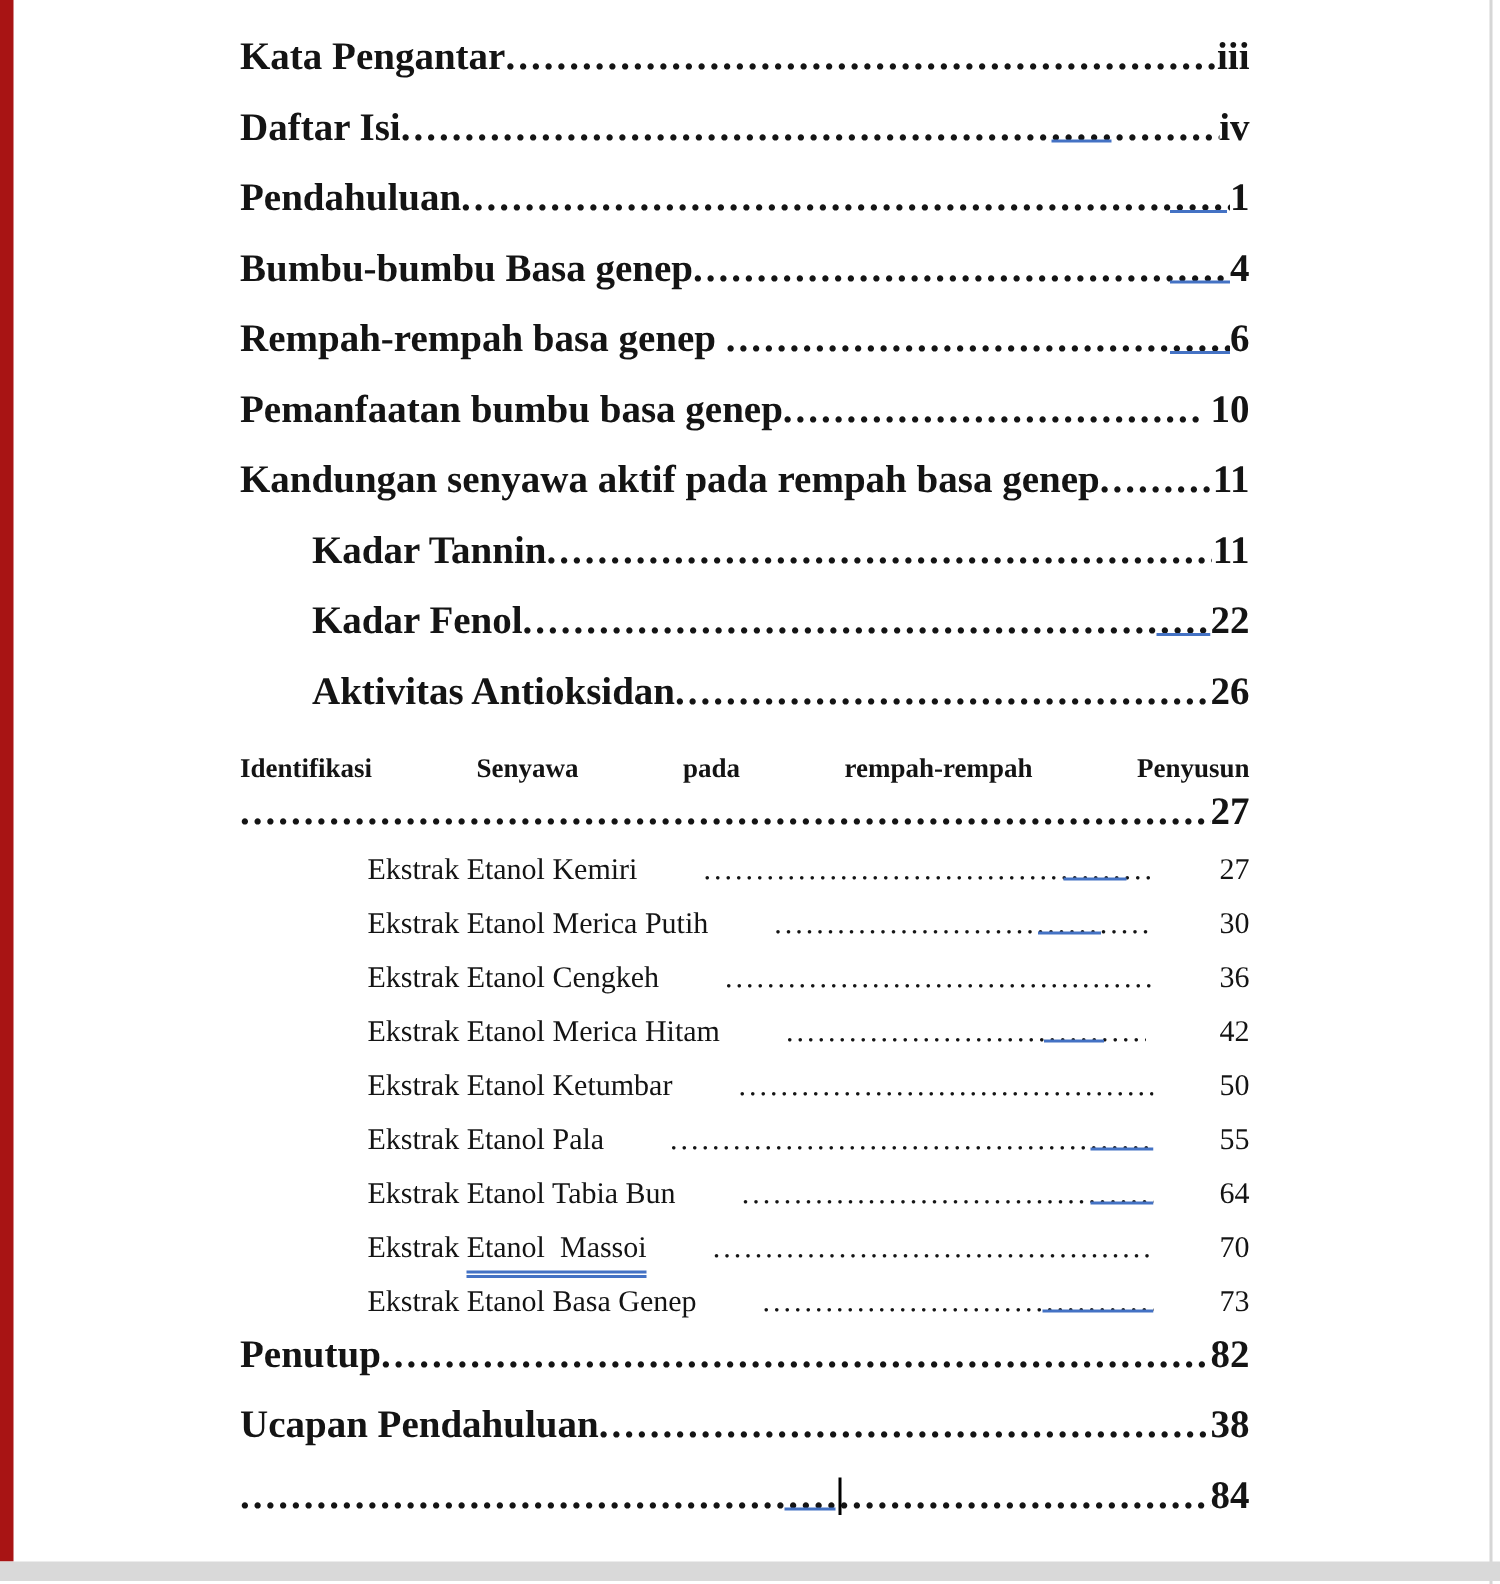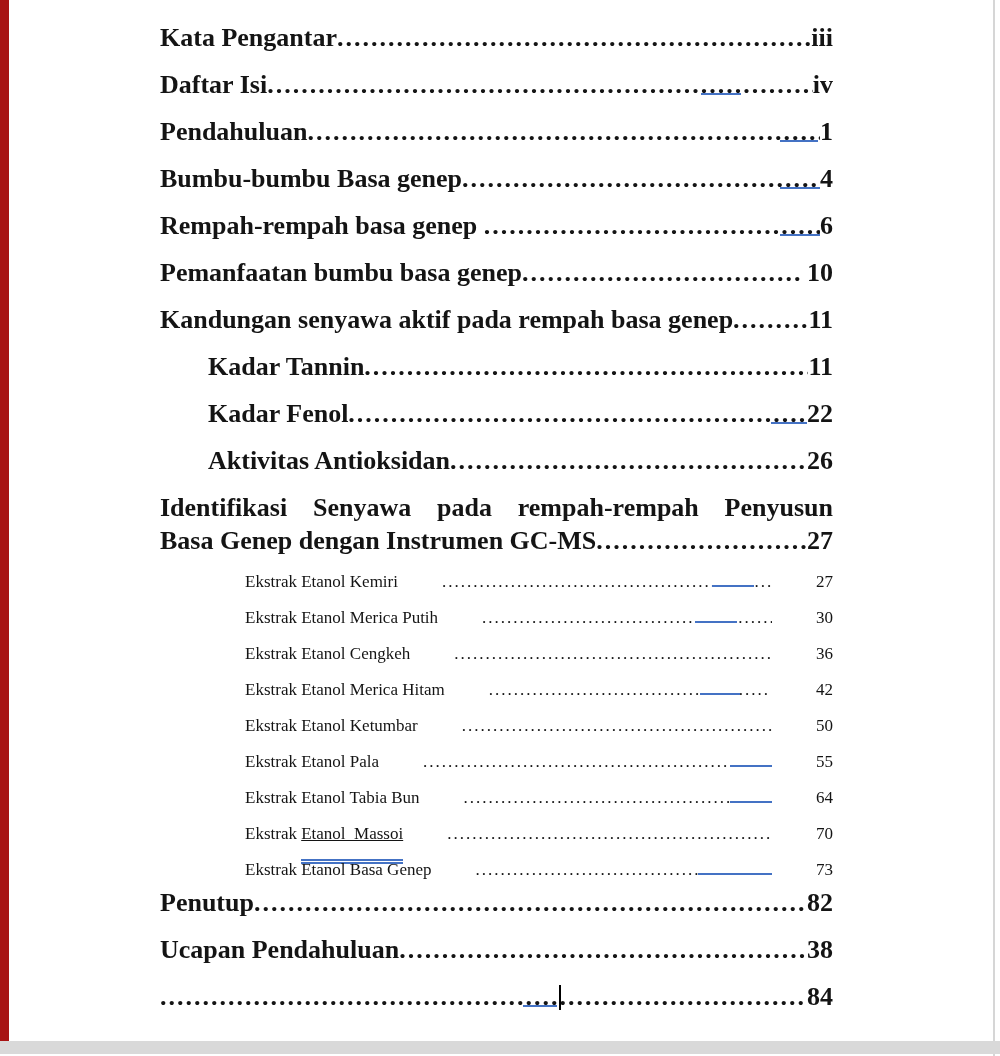--- a/index.html
+++ b/index.html
@@ -19,31 +19,31 @@
   .row .label{white-space:pre;}
   .row .dots{
     flex:1;overflow:hidden;white-space:nowrap;letter-spacing:2px;
     position:relative;min-width:0;
   }
   .row .page{white-space:pre;}
   
   .main      {height:47px;font-size:26px;font-weight:bold;}
   .main-tight{height:38px;font-size:26px;font-weight:bold;}
   .sub1      {height:47px;font-size:26px;font-weight:bold;padding-left:48px;align-items:flex-end;}
-  .justified {height:47px;font-size:26px;font-weight:bold;}
+  .justified {height:47px;font-size:18px;font-weight:bold;}
   .justified .label{flex:1;white-space:normal;text-align:justify;text-align-last:justify;}
   .cont      {height:33px;font-size:26px;font-weight:bold;}
-  .sub2      {height:36px;font-size:17px;font-weight:normal;padding-left:85px;gap:44px;}
+  .sub2      {height:36px;font-size:20px;font-weight:normal;padding-left:85px;gap:44px;}
   
   .squig{
     position:absolute;bottom:-4px;height:5px;
     border-top:2px solid;border-bottom:2px solid;
   }
   
-  .word-underline{border-bottom:5px double;padding-bottom:16px;text-decoration:underline;}
+  .word-underline{border-bottom:5px double;padding-bottom:4px;}
   
   .caret{position:absolute;bottom:-2px;width:2px;height:27px;background:#000;}
 </style>
 </head>
 <body style="color: rgb(20, 20, 20);">
 
 <div class="left-bar" style="background: rgb(168, 20, 20);"></div>
 <div class="right-edge" style="left: 993px; background: rgb(214, 214, 214);"></div>
 <div class="bottom-strip" style="top: 1041px; background: rgb(217, 217, 217);"></div>
 
@@ -95,21 +95,20 @@
     </div>
     <div class="row sub1">
       <span class="label">Aktivitas Antioksidan</span>
       <span class="dots">..............................................................................................................</span>
       <span class="page">26</span>
     </div>
     <div class="row justified">
       <span class="label">Identifikasi Senyawa pada rempah-rempah Penyusun</span>
     </div>
     <div class="row cont">
-      <span class="label">Basa Genep dengan Instrumen GC-MS</span>
       <span class="dots">..............................................................................................................</span>
       <span class="page">27</span>
     </div>
     <div class="row sub2">
       <span class="label">Ekstrak Etanol Kemiri</span>
       <span class="dots">..............................................................................................................<span class="squig" style="width: 42px; right: 18px; border-color: rgb(68, 114, 196);"></span></span>
       <span class="page">27</span>
     </div>
     <div class="row sub2">
       <span class="label">Ekstrak Etanol Merica Putih</span>

